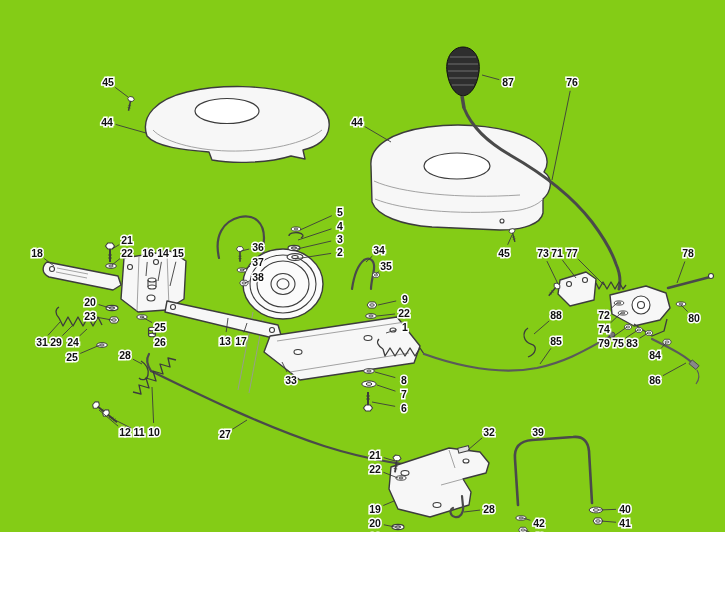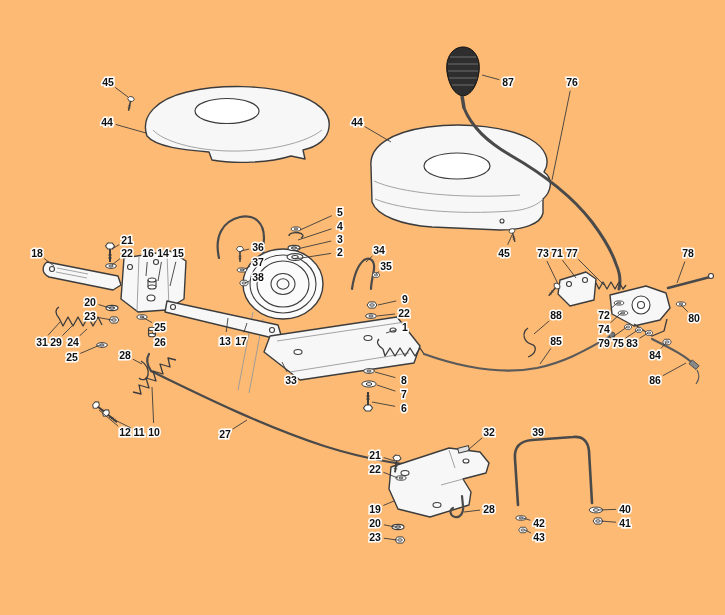--- a/index.html
+++ b/index.html
@@ -1,16 +1,16 @@
 <!DOCTYPE html>
 <html><head>
 <meta charset="utf-8">
 <style>
   html,body { margin:0; padding:0; background:#ffffff; }
-  .stage { position:relative; width:725px; height:615px; background:#fdba74; overflow:hidden;
+  .stage { position:relative; width:725px; height:532px; background:#84cc16; overflow:hidden;
            font-family:"Liberation Sans", sans-serif; }
   svg { display:block; }
   .o  { fill:#f7f7f7; stroke:#3c3c3c; stroke-width:1.4; stroke-linejoin:round; }
   .o2 { fill:#ffffff; stroke:#3c3c3c; stroke-width:1.2; }
   .h  { fill:#ffffff; stroke:#3c3c3c; stroke-width:1.1; }
   .w  { fill:none; stroke:#4a4a4a; stroke-width:2.2; stroke-linecap:round; }
   .w3 { fill:none; stroke:#4a4a4a; stroke-width:3;   stroke-linecap:round; }
   .t  { fill:none; stroke:#989898; stroke-width:0.9; }
   .s  { fill:none; stroke:#3c3c3c; stroke-width:1.3; stroke-linejoin:round; }
   .c  { fill:none; stroke:#5a5a5a; stroke-width:2.2; stroke-linecap:round; }

